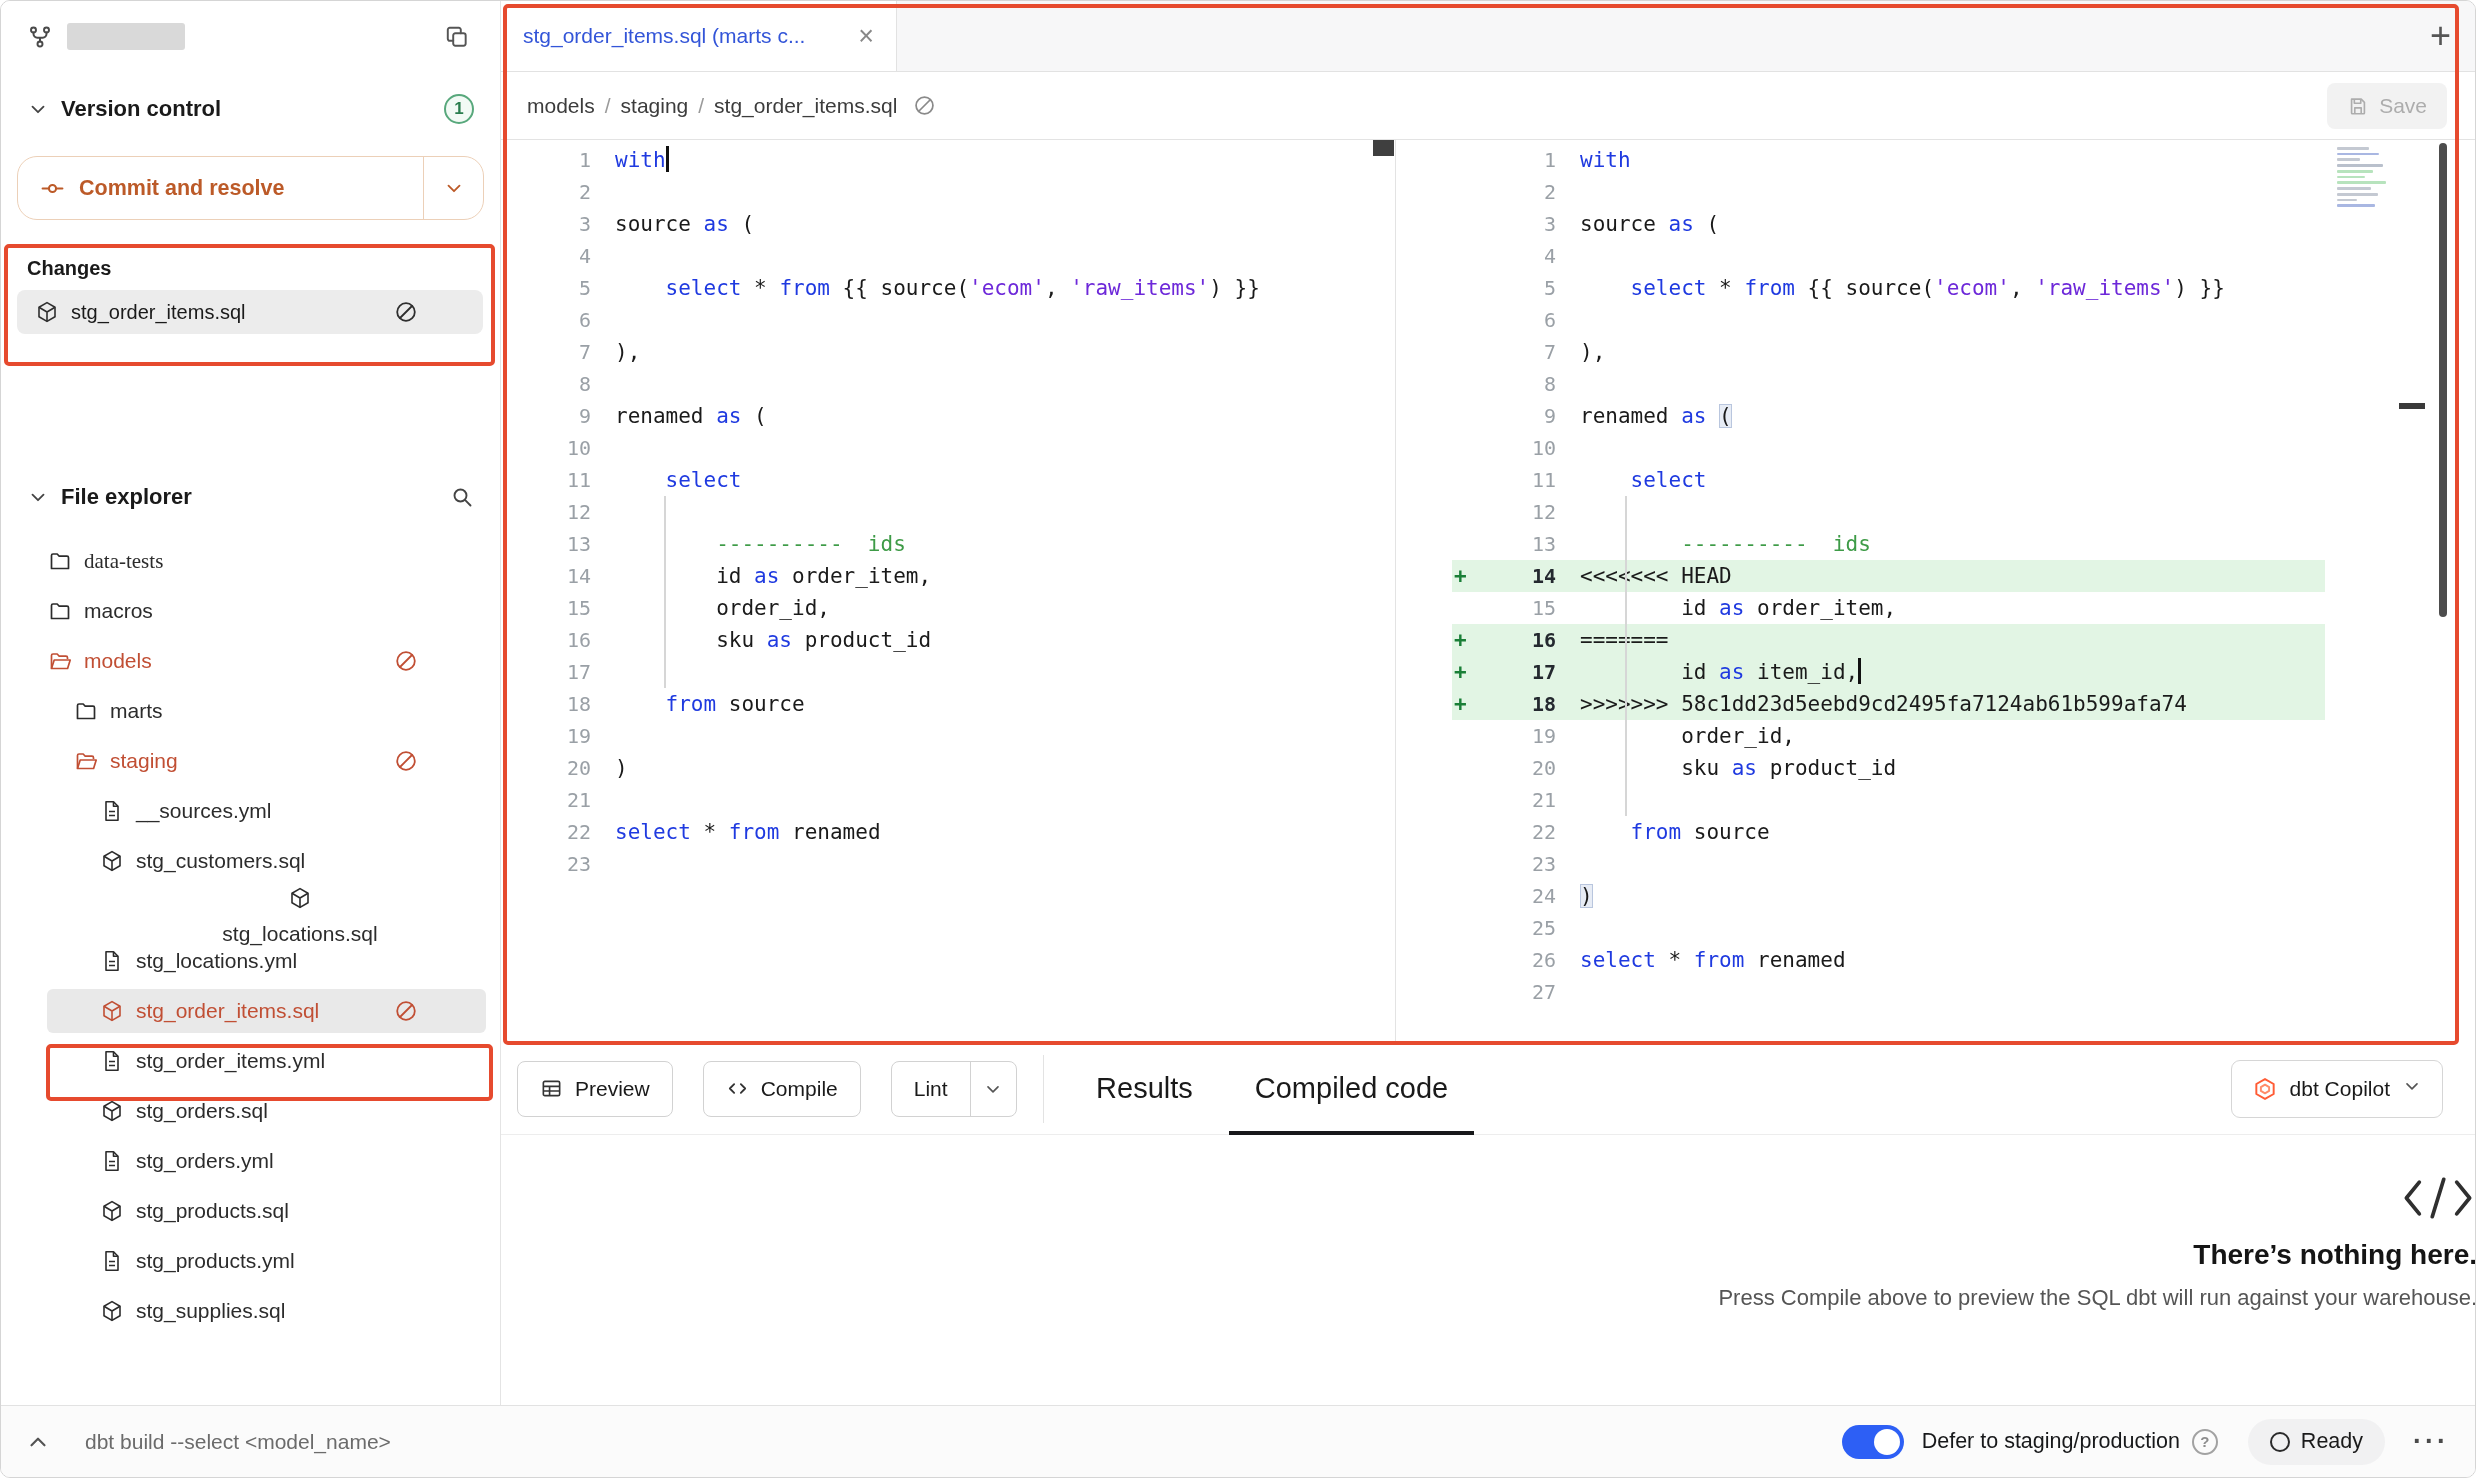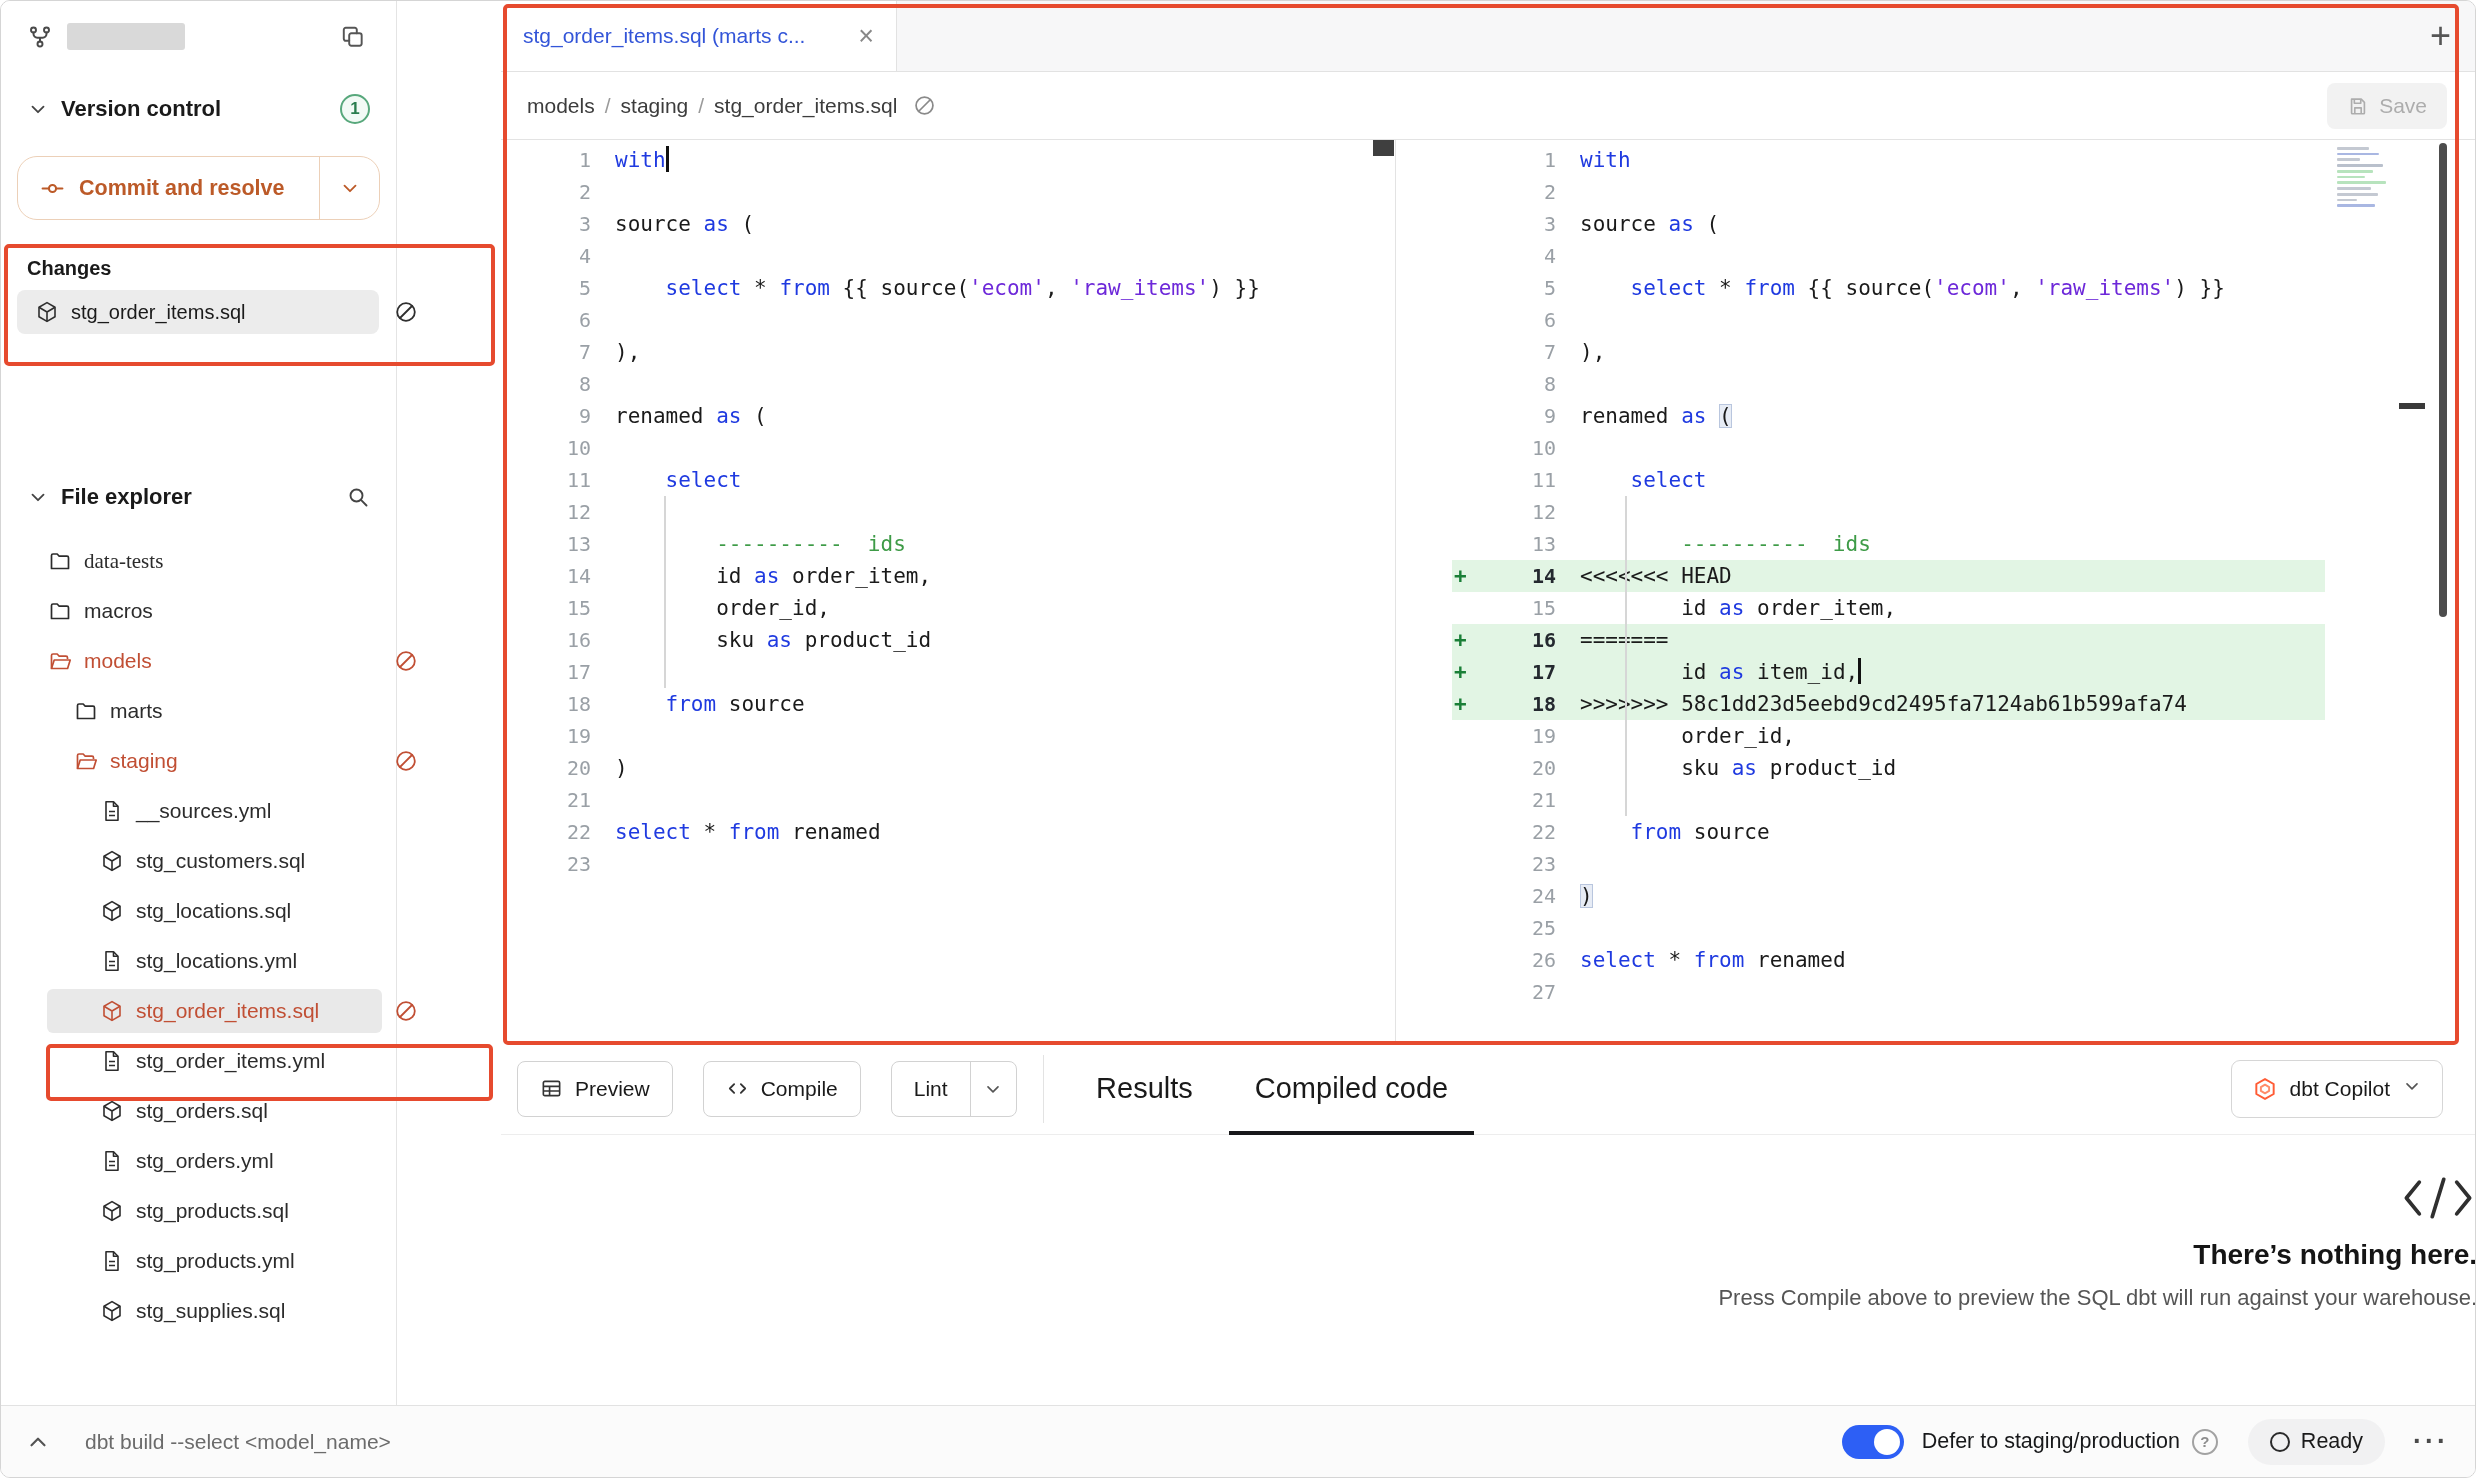--- a/index.html
+++ b/index.html
@@ -3,21 +3,21 @@
 <meta charset="utf-8">
 <style>
   *{box-sizing:border-box;margin:0;padding:0}
   html,body{background:#fff}
   body{font-family:"Liberation Sans","DejaVu Sans",sans-serif;color:#1a1a1a}
   .app{position:relative;width:2476px;height:1478px;background:#fff;border:1px solid #d5d5d5;border-radius:10px;overflow:hidden}
   .ic{display:inline-flex;flex:none}
   .ic svg{width:100%;height:100%}
 
   
-  .sidebar{position:absolute;left:0;top:0;width:396px;height:1406px;border-right:1px solid #e4e4e4;background:#fff}
+  .sidebar{position:absolute;left:0;top:0;width:500px;height:1406px;border-right:1px solid #e4e4e4;background:#fff}
   .sb-top{height:71px;display:flex;align-items:center;padding:0 30px 0 26px;gap:14px}
   .fork-ic{width:26px;height:26px;color:#4a4a4a}
   .logo-ph{width:118px;height:27px;background:#d9d9d9;border-radius:3px}
   .sb-top .spacer{flex:1}
   .copy-ic{width:26px;height:26px;color:#555}
   .vc-head,.fx-head{display:flex;align-items:center;gap:12px;padding:0 26px;height:50px}
   .vc-head{margin-top:12px}
   .head-chev{width:22px;height:22px;color:#444}
   .sec-title{font-size:22px;font-weight:700}
   .badge{margin-left:auto;width:30px;height:30px;border-radius:50%;border:2px solid #58a87c;color:#2a7d4e;background:#f2faf5;font-size:17px;display:flex;align-items:center;justify-content:center;font-weight:700}
@@ -280,21 +280,21 @@
         </div>
         <div class="trow" style="padding-left: 99px;">
           <span class="ic">
             <svg viewBox="0 0 24 24" fill="none" stroke="currentColor" stroke-width="1.6" stroke-linejoin="round">
               <path d="M12 2.6l8 4.6v9.6l-8 4.6-8-4.6V7.2z"></path>
               <path d="M12 12L4 7.2M12 12l8-4.8M12 12v9.4"></path>
             </svg>
           </span>
           <span class="tlabel">stg_customers.sql</span>
         </div>
-        <div class="trow" style="padding-left: 99px;">
+        <div class="trow" style="padding-left: 99px; flex-direction: column;">
           <span class="ic">
             <svg viewBox="0 0 24 24" fill="none" stroke="currentColor" stroke-width="1.6" stroke-linejoin="round">
               <path d="M12 2.6l8 4.6v9.6l-8 4.6-8-4.6V7.2z"></path>
               <path d="M12 12L4 7.2M12 12l8-4.8M12 12v9.4"></path>
             </svg>
           </span>
           <span class="tlabel">stg_locations.sql</span>
         </div>
         <div class="trow" style="padding-left: 99px;">
           <span class="ic">

